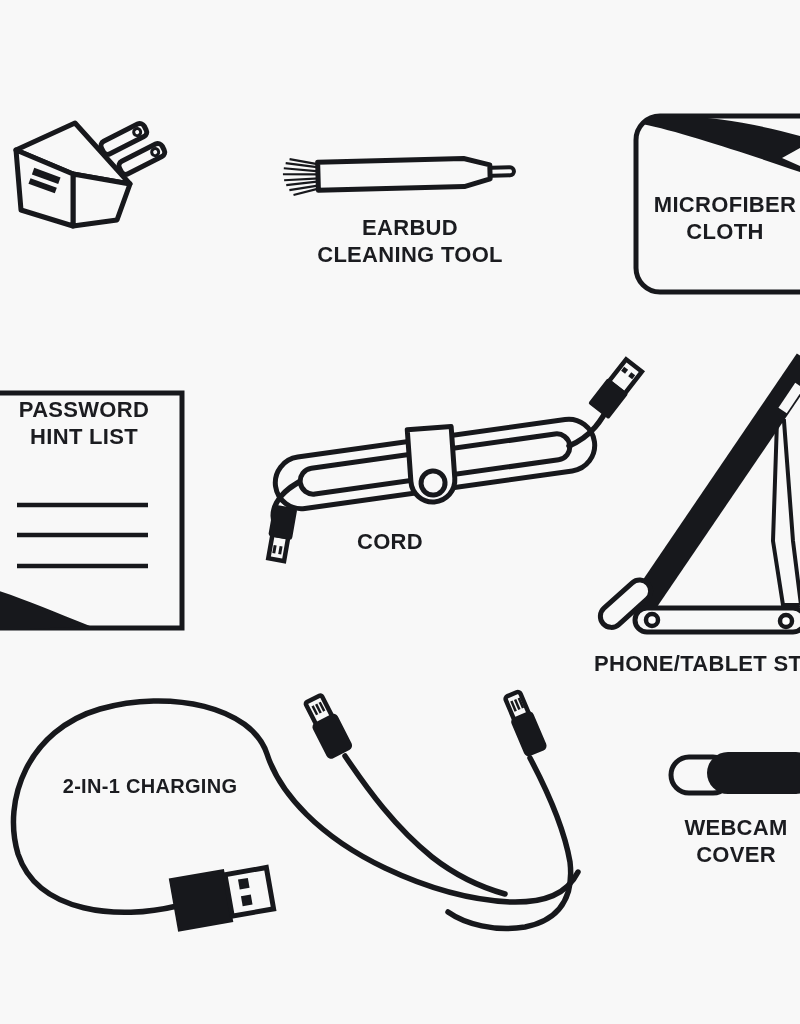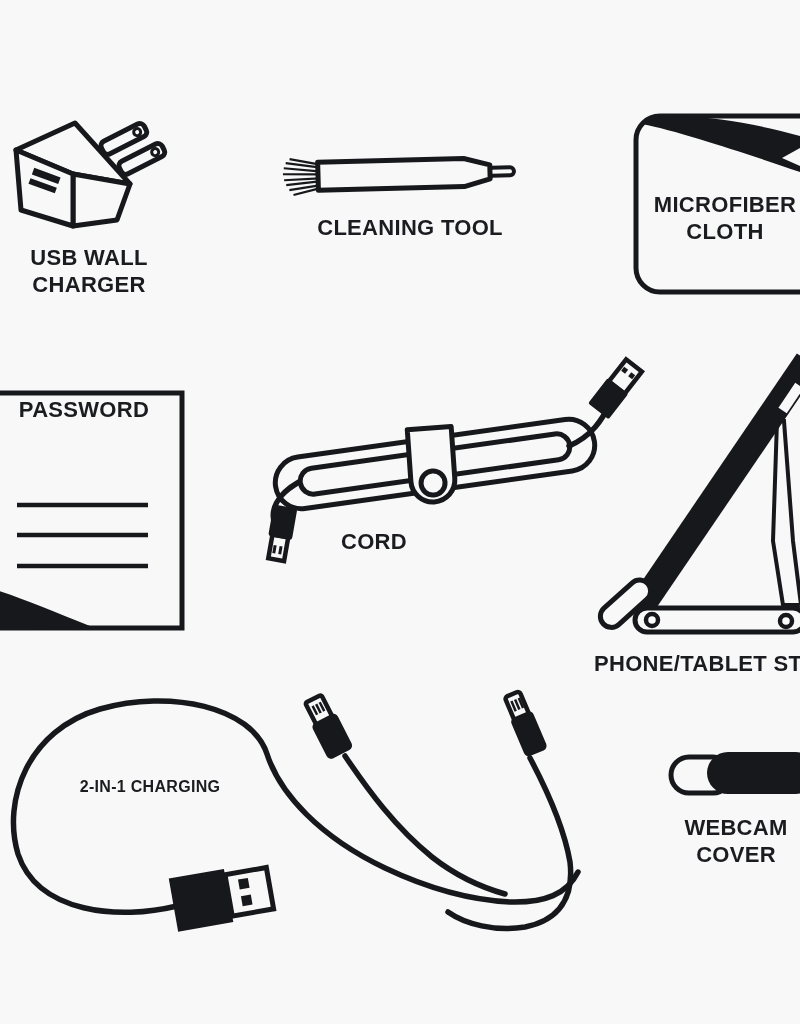--- a/index.html
+++ b/index.html
@@ -43,42 +43,39 @@
 
     <path d="M67,13 L122,74 L65,64 L8,40 Z" class="paper" stroke="#17181c" stroke-width="5" stroke-linejoin="round"></path>
     <path d="M65,64 L122,74 L109,110 L65,116 Z" class="paper" stroke="#17181c" stroke-width="5" stroke-linejoin="round"></path>
     <path d="M8,40 L65,64 L65,116 L13,100 Z" class="paper" stroke="#17181c" stroke-width="5" stroke-linejoin="round"></path>
 
     <g transform="rotate(20 36 72)">
       <rect x="22" y="62" width="28" height="7" class="ink"></rect>
       <rect x="22" y="73" width="28" height="6" class="ink"></rect>
     </g>
   </svg>
-  <div class="label" style="left:0px;top:244px;width:178px">
-    <div>USB WALL</div>
-    <div>CHARGER</div>
-  </div>
 
   <svg style="left:278px;top:148px" width="250" height="60" viewBox="0 0 250 60">
     <g transform="rotate(-1.5 130 26)">
       <g stroke="#17181c" stroke-width="2.2">
         <line x1="41" y1="14" x2="12" y2="8"></line>
         <line x1="41" y1="17" x2="8" y2="12"></line>
         <line x1="41" y1="21" x2="6" y2="17"></line>
         <line x1="41" y1="24" x2="5" y2="23"></line>
         <line x1="41" y1="28" x2="6" y2="29"></line>
         <line x1="41" y1="31" x2="8" y2="34"></line>
         <line x1="41" y1="35" x2="11" y2="39"></line>
         <line x1="41" y1="38" x2="15" y2="44"></line>
       </g>
       <rect x="210" y="22" width="26" height="8" rx="4" class="paper" stroke="#17181c" stroke-width="4"></rect>
       <path d="M40,12 L186,12 L212,19 L212,33 L186,40 L40,40 Z" class="paper" stroke="#17181c" stroke-width="5" stroke-linejoin="round"></path>
     </g>
   </svg>
   <div class="label" style="left:300px;top:214px;width:220px">
+    <div>EARBUD</div>
     <div>CLEANING TOOL</div>
   </div>
 
   <svg style="left:632px;top:106px" width="168" height="195" viewBox="0 0 168 195">
     <rect x="4" y="10" width="225" height="176" rx="24" class="paper" stroke="#17181c" stroke-width="5"></rect>
     <path d="M12,14 C55,6 110,14 168,30 L168,66 C115,48 50,26 10,18 Z" class="ink"></path>
     <polygon points="168,42 150,52 168,60" class="paper"></polygon>
   </svg>
   <div class="label" style="left:640px;top:191px;width:170px">
     <div>MICROFIBER</div>
@@ -89,20 +86,21 @@
     <rect x="3" y="10" width="209" height="235" class="paper" stroke="#17181c" stroke-width="5"></rect>
     <g stroke="#17181c" stroke-width="4.5">
       <line x1="47" y1="122" x2="178" y2="122"></line>
       <line x1="47" y1="152" x2="178" y2="152"></line>
       <line x1="47" y1="183" x2="178" y2="183"></line>
     </g>
     <path d="M3,200 C40,210 75,225 120,243 L60,246 L3,246 Z" class="ink"></path>
   </svg>
   <div class="label" style="left:0px;top:396px;width:168px">
     <div>PASSWORD</div>
+    <div>HINT LIST</div>
   </div>
 
   <svg style="left:240px;top:340px" width="420" height="265" viewBox="0 0 420 265">
 
     <path class="ln" stroke-width="5.5" stroke-linecap="round" d="M329,106 C352,96 362,80 371,62"></path>
     <g transform="translate(378,46) rotate(38)">
       <rect x="-10" y="-26" width="20" height="28" class="paper" stroke="#17181c" stroke-width="4.5"></rect>
       <rect x="-7" y="-19" width="5" height="5" class="ink"></rect>
       <rect x="2" y="-19" width="5" height="5" class="ink"></rect>
       <rect x="-13" y="0" width="26" height="32" rx="2" class="ink"></rect>
@@ -119,21 +117,21 @@
     <g transform="rotate(-8 195 124)">
       <path class="ln" stroke-width="5" d="M60,98 H330 A26,26 0 0 1 330,150 H60 A26,26 0 0 1 60,98 Z"></path>
       <path class="ln" stroke-width="5" d="M72,111 H318 A13,13 0 0 1 318,137 H72 A13,13 0 0 1 72,111 Z"></path>
     </g>
 
     <g transform="rotate(-4 192 128)">
       <path d="M170,88 H214 V140 A22,22 0 0 1 170,140 Z" class="paper" stroke="#17181c" stroke-width="5" stroke-linejoin="round"></path>
       <circle cx="192" cy="143" r="12" class="paper" stroke="#17181c" stroke-width="5"></circle>
     </g>
   </svg>
-  <div class="label" style="left:286px;top:528px;width:176px">
+  <div class="label" style="left:302px;top:528px;width:176px">
     <div>CORD</div>
   </div>
 
   <svg style="left:580px;top:353px" width="220" height="300" viewBox="0 0 220 300">
     <path d="M197,68 L204,68 L213,188 L221,252 L203,252 L193,188 Z" class="paper" stroke="#17181c" stroke-width="4"></path>
     <line x1="58" y1="258" x2="228" y2="8" stroke="#17181c" stroke-width="27"></line>
     <rect x="196" y="40" width="30" height="10" class="paper" transform="rotate(-56 211 45)"></rect>
     <rect x="16" y="241" width="60" height="22" rx="11" class="paper" stroke="#17181c" stroke-width="5" transform="rotate(-42 44 252)"></rect>
     <rect x="55" y="255" width="170" height="24" rx="12" class="paper" stroke="#17181c" stroke-width="5"></rect>
     <circle cx="72" cy="267" r="6" fill="#fff" stroke="#17181c" stroke-width="4.5"></circle>
@@ -167,21 +165,21 @@
     </g>
 
     <g transform="translate(523,48) rotate(-23)">
       <rect x="-8" y="-28" width="16" height="26" rx="3" class="paper" stroke="#17181c" stroke-width="4.5"></rect>
       <rect x="-4.5" y="-22" width="2.5" height="11" class="ink"></rect>
       <rect x="-0.5" y="-22" width="2.5" height="11" class="ink"></rect>
       <rect x="3.5" y="-22" width="2.5" height="11" class="ink"></rect>
       <rect x="-12" y="-6" width="24" height="42" rx="5" class="ink"></rect>
     </g>
   </svg>
-  <div class="label" style="left:30px;top:773px;width:240px;font-size:16px">
+  <div class="label" style="left:30px;top:773px;width:240px;font-size:20px">
     <div>2-IN-1 CHARGING</div>
   </div>
 
   <svg style="left:665px;top:745px" width="135" height="55" viewBox="0 0 135 55">
     <rect x="6" y="12" width="60" height="36" rx="18" class="paper" stroke="#17181c" stroke-width="5"></rect>
     <rect x="42" y="7" width="110" height="42" rx="21" class="ink"></rect>
   </svg>
   <div class="label" style="left:658px;top:814px;width:156px">
     <div>WEBCAM</div>
     <div>COVER</div>

